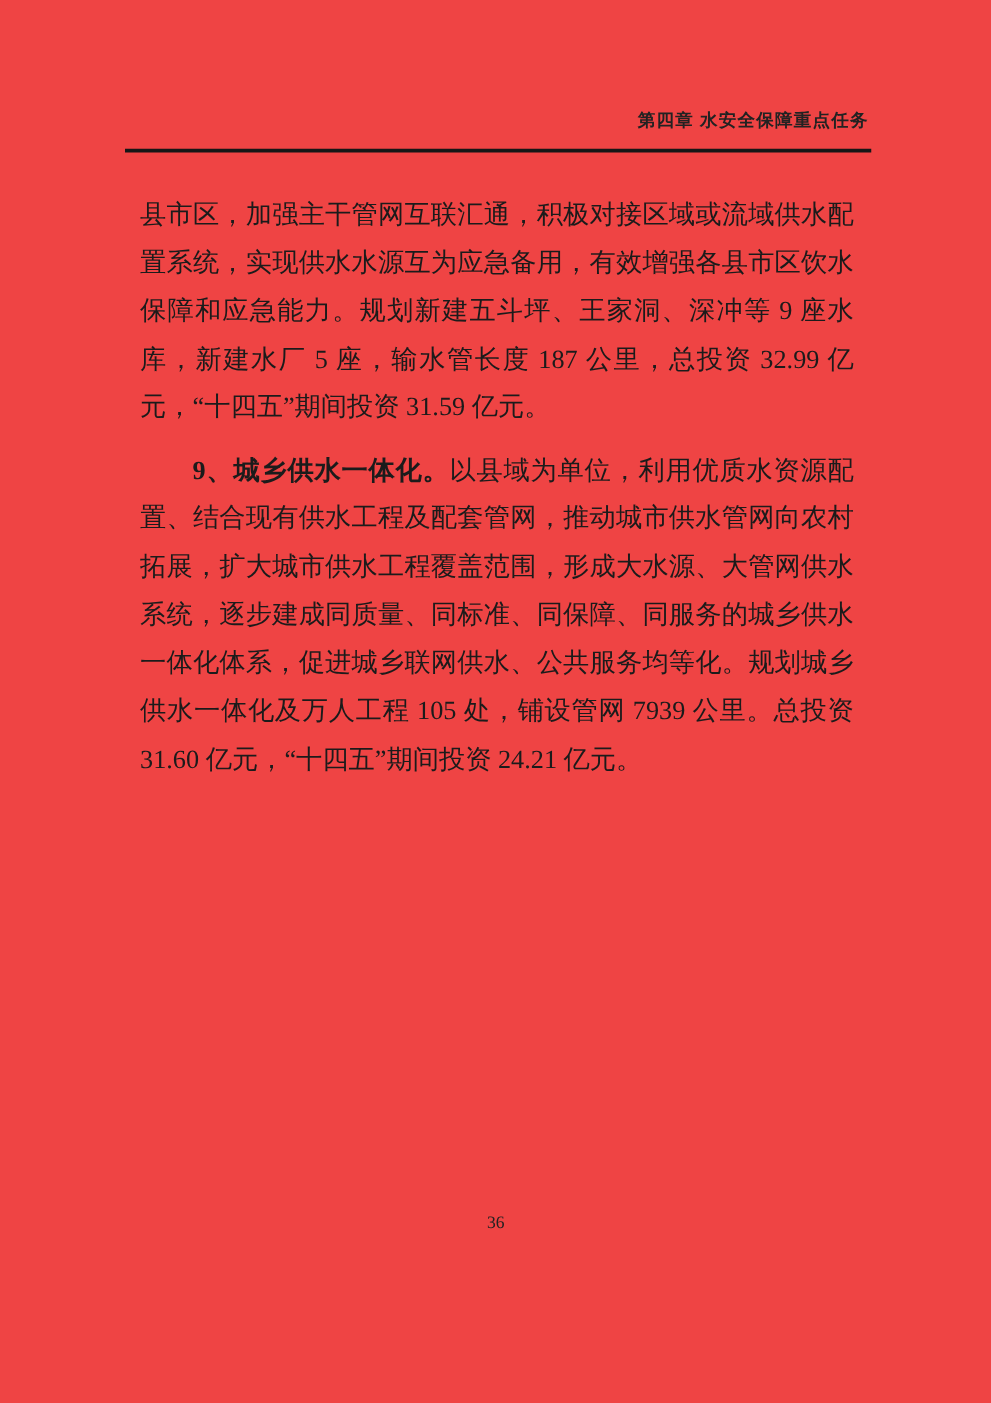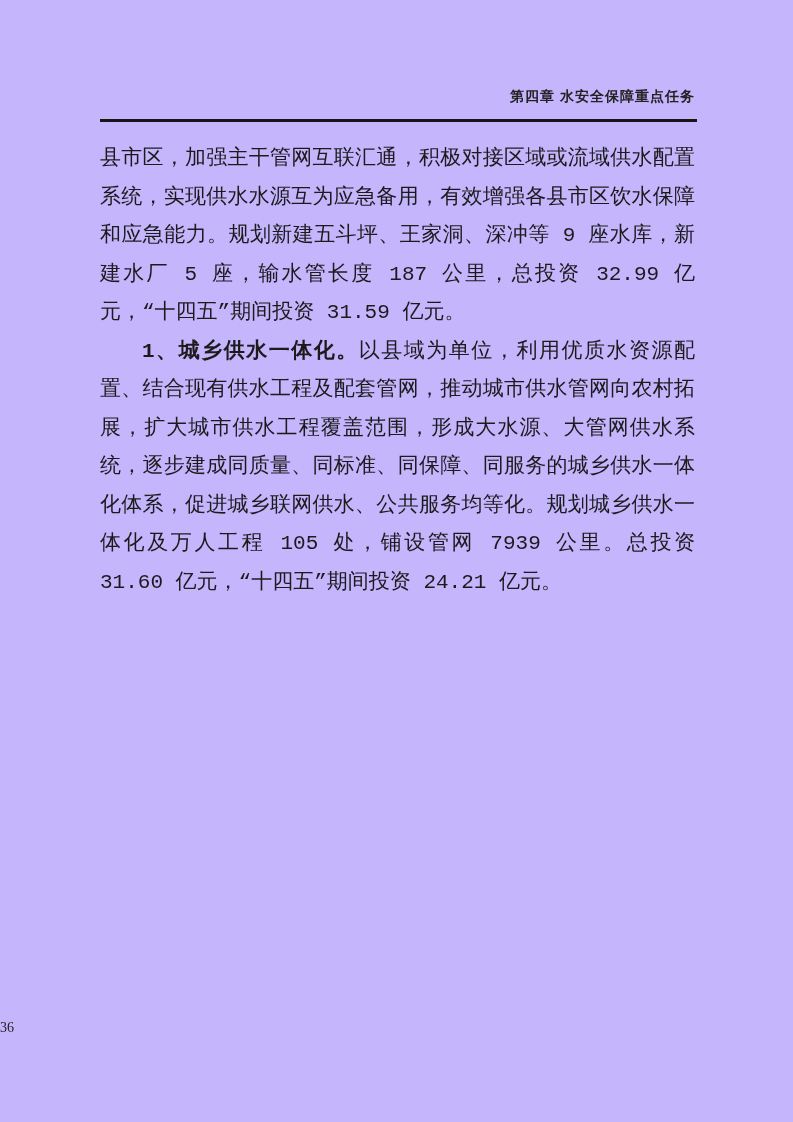--- a/index.html
+++ b/index.html
@@ -4,21 +4,21 @@
 <style>
   html, body {
     margin: 0;
     padding: 0;
     background: #ffffff;
   }
   .page {
     position: relative;
     width: 793px;
     height: 1122px;
-    background: #c4b5fd;
+    background: #ef4444;
     overflow: hidden;
     font-family: "Liberation Serif", "DejaVu Serif", serif;
     color: #1b1b1b;
   }
   .header {
     position: absolute;
     top: 88px;
     left: 100px;
     right: 98px;
     text-align: right;
@@ -41,56 +41,55 @@
     top: 140px;
     left: 100px;
     width: 595px;
     font-size: 21px;
     line-height: 38.5px;
     text-align: justify;
     text-justify: inter-character;
     color: #1b1b1b;
   }
   .para {
-    margin: 0;
+    margin: 12px;
     padding: 0;
     text-indent: 2em;
-    font-family: Liberation Mono, monospace;
   }
   .para.no-indent {
     text-indent: 0;
   }
   .lead {
     font-weight: bold;
   }
   .footer {
     position: absolute;
-    top: 1020px;
+    top: 971px;
     left: 0;
     width: 100%;
-    text-align: left;
+    text-align: center;
     font-size: 14px;
     color: #222222;
   }
 </style>
 </head>
 <body>
 
 <div class="page">
 
   <div class="header">
     <span>第四章 水安全保障重点任务</span>
   </div>
 
   <div class="rule"></div>
 
   <div class="body">
     <p class="para no-indent"><b class="lead"></b><span>县市区，加强主干管网互联汇通，积极对接区域或流域供水配置系统，实现供水水源互为应急备用，有效增强各县市区饮水保障和应急能力。规划新建五斗坪、王家洞、深冲等 9 座水库，新建水厂 5 座，输水管长度 187 公里，总投资 32.99 亿元，“十四五”期间投资 31.59 亿元。</span></p>
 
-    <p class="para"><b class="lead">1、城乡供水一体化。</b><span>以县域为单位，利用优质水资源配置、结合现有供水工程及配套管网，推动城市供水管网向农村拓展，扩大城市供水工程覆盖范围，形成大水源、大管网供水系统，逐步建成同质量、同标准、同保障、同服务的城乡供水一体化体系，促进城乡联网供水、公共服务均等化。规划城乡供水一体化及万人工程 105 处，铺设管网 7939 公里。总投资 31.60 亿元，“十四五”期间投资 24.21 亿元。</span></p>
+    <p class="para"><b class="lead">9、城乡供水一体化。</b><span>以县域为单位，利用优质水资源配置、结合现有供水工程及配套管网，推动城市供水管网向农村拓展，扩大城市供水工程覆盖范围，形成大水源、大管网供水系统，逐步建成同质量、同标准、同保障、同服务的城乡供水一体化体系，促进城乡联网供水、公共服务均等化。规划城乡供水一体化及万人工程 105 处，铺设管网 7939 公里。总投资 31.60 亿元，“十四五”期间投资 24.21 亿元。</span></p>
 
 
   </div>
 
   <div class="footer">
     <span>36</span>
   </div>
 
 </div>
 

